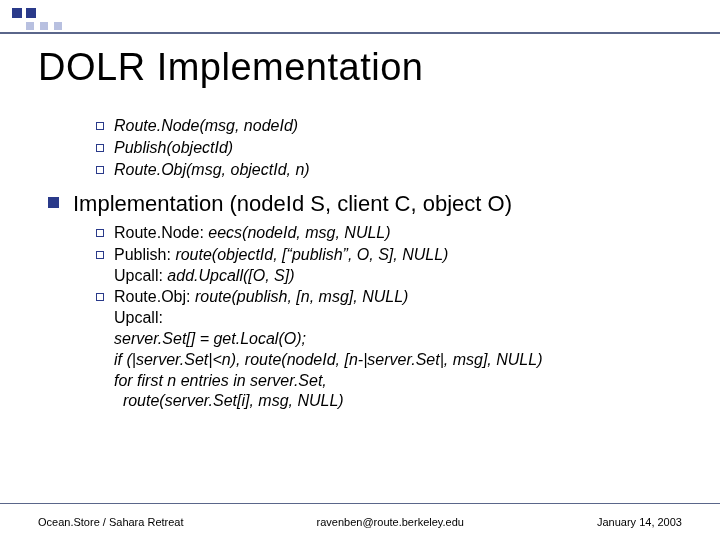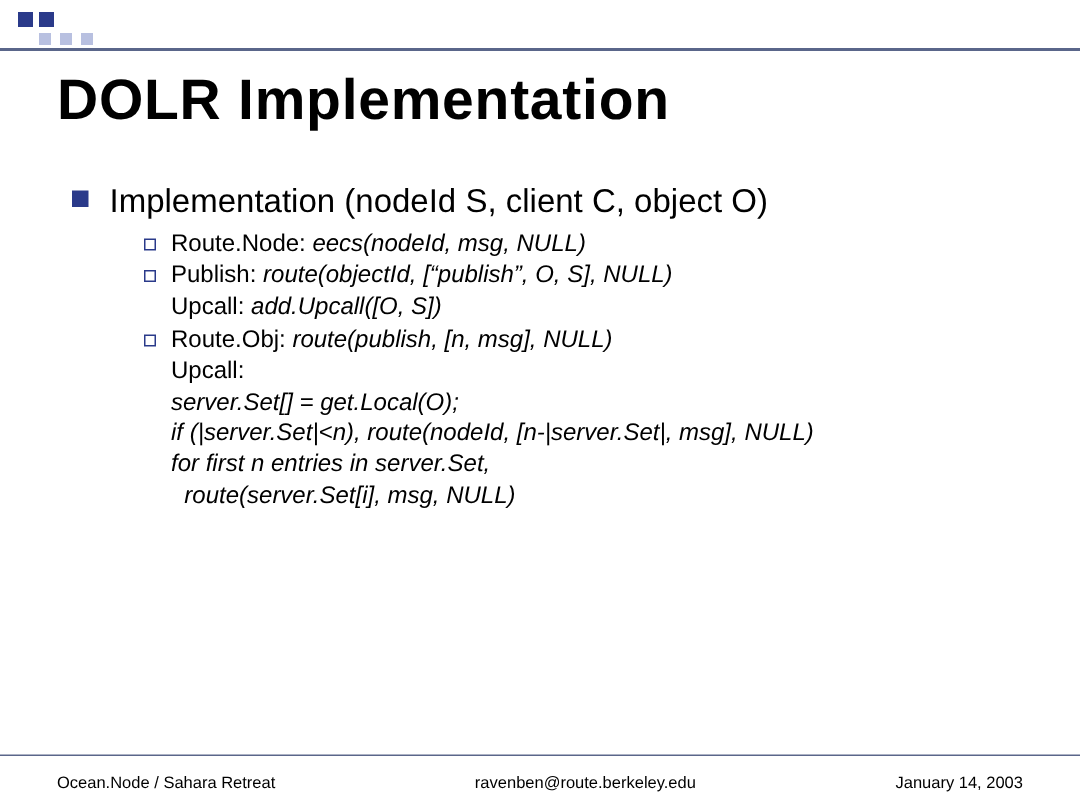--- a/index.html
+++ b/index.html
@@ -47,21 +47,21 @@
     bottom: 36px;
     height: 1.5px;
     background: #5a668a;
   }
   h1.title {
     position: absolute;
     top: 46px;
     left: 38px;
     margin: 0;
     font-size: 38px;
-    font-weight: bold;
+    font-weight: normal;
     color: #000;
     letter-spacing: 0.5px;
   }
   .body {
     position: absolute;
     top: 112px;
     left: 48px;
     right: 24px;
     font-size: 17px;
     color: #000;
@@ -127,20 +127,34 @@
 <div class="deco-row2">
   <div class="sq light"></div>
   <div class="sq light"></div>
   <div class="sq light"></div>
 </div>
 <div class="rule"></div>
 
 <h1 class="title">DOLR Implementation</h1>
 
 <div class="body" id="body">
+    <div class="lvl2-group">
+      <div class="lvl2">
+        <div class="bullet-hollow"></div>
+        <div class="lvl2-text ital">Route.Node(msg, nodeId)</div>
+      </div>
+      <div class="lvl2">
+        <div class="bullet-hollow"></div>
+        <div class="lvl2-text ital">Publish(objectId)</div>
+      </div>
+      <div class="lvl2">
+        <div class="bullet-hollow"></div>
+        <div class="lvl2-text ital">Route.Obj(msg, objectId, n)</div>
+      </div>
+    </div>
     <div class="lvl1">
       <div class="bullet-solid"></div>
       <div class="lvl1-text">Implementation (nodeId S, client C, object O)</div>
     </div>
     <div class="lvl2-group">
       <div class="lvl2">
         <div class="bullet-hollow"></div>
         <div class="lvl2-text">Route.Node: <i>eecs(nodeId, msg, NULL)</i></div>
       </div>
       <div class="lvl2">
@@ -150,16 +164,16 @@
       <div class="lvl2">
         <div class="bullet-hollow"></div>
         <div class="lvl2-text">Route.Obj: <i>route(publish, [n, msg], NULL)</i><br>Upcall:<br><i>server.Set[] = get.Local(O);<br>if (|server.Set|&lt;n), route(nodeId, [n-|server.Set|, msg], NULL)<br>for first n entries in server.Set,<br>&nbsp;&nbsp;route(server.Set[i], msg, NULL)</i></div>
       </div>
     </div>
   </div>
 
 <div class="rule2"></div>
 
 <div class="footer">
-  <span>Ocean.Node / Sahara Retreat</span>
+  <span>Ocean.Store / Sahara Retreat</span>
   <span>ravenben@route.berkeley.edu</span>
   <span>January 14, 2003</span>
 </div>
 
 </body></html>

